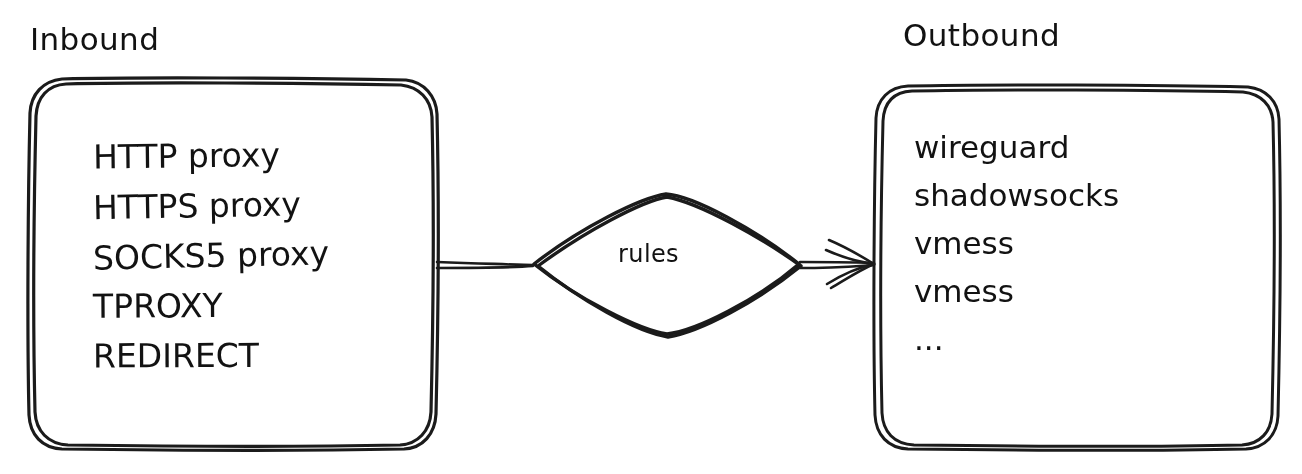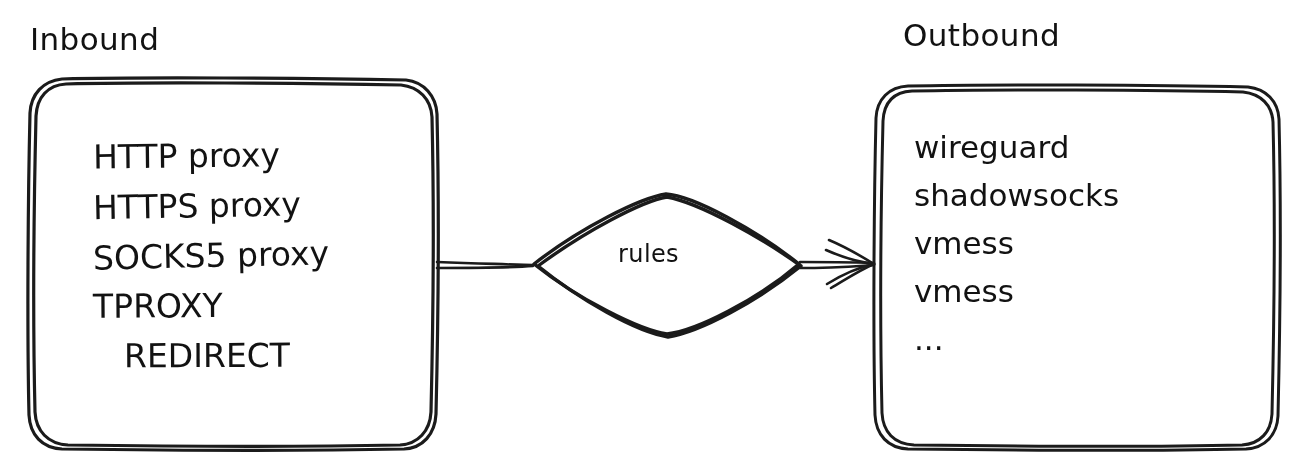--- a/index.html
+++ b/index.html
@@ -52,21 +52,21 @@
     white-space: pre;
     line-height: 1;
   }
 
   #inbound-list { left: 93px; top: 139px; }
   #inbound-list .list-item { margin-bottom: 17px; }
   #inbound-list .list-item:nth-child(1) { transform: rotate(-0.7deg); }
   #inbound-list .list-item:nth-child(2) { transform: rotate(-1.1deg); }
   #inbound-list .list-item:nth-child(3) { transform: rotate(-1.3deg); }
   #inbound-list .list-item:nth-child(4) { transform: rotate(-0.4deg); }
-  #inbound-list .list-item:nth-child(5) { transform: rotate(-0.2deg); margin-left: 31px; }
+  #inbound-list .list-item:nth-child(5) { transform: rotate(-0.2deg); }
 
   #outbound-list { left: 914px; top: 132px; }
   #outbound-list .list-item { font-size: 31px; margin-bottom: 17px; }
   #outbound-list .list-item:nth-child(6) { margin-top: 9px; letter-spacing: 2px; }
 
   #rules-label {
     left: 618px;
     top: 242px;
     font-size: 24px;
   }

